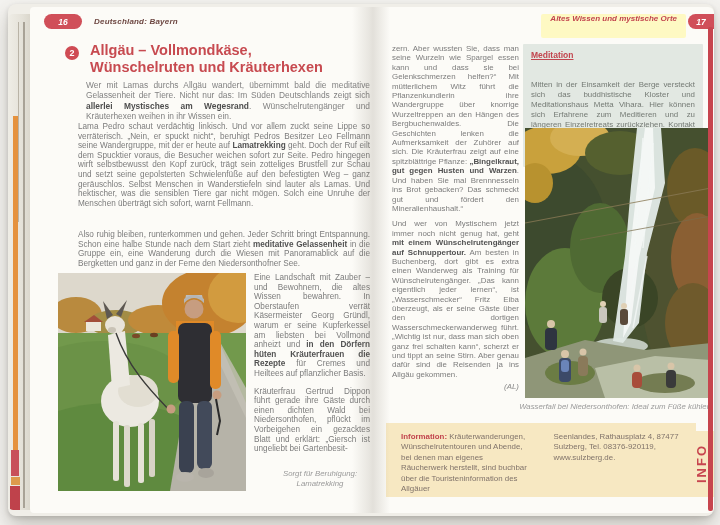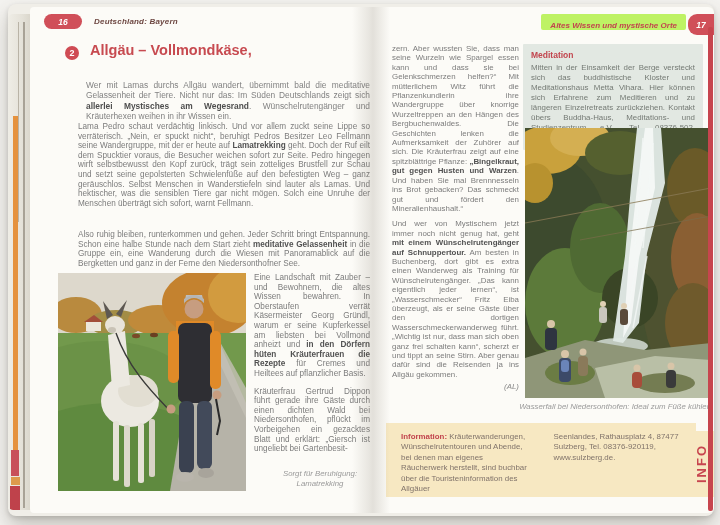--- a/index.html
+++ b/index.html
@@ -53,34 +53,34 @@
            font-size:8.4px; line-height:10.4px; text-align:justify; }
   .intro b { color:#4e4e4e; }
   .para2 { position:absolute; left:48px; top:115px; width:292px; }
   .para3 { position:absolute; left:48px; top:223px; width:292px; }
   .photo1 { position:absolute; left:28px; top:266px; width:188px; height:218px; overflow:hidden; }
   .col-left-page { position:absolute; left:224px; top:266px; width:116px; }
   .col-left-page .cp2 { margin-top:8px; }
   .caption1 { position:absolute; left:244px; top:462px; width:92px;text-align:center; }
 
   
-  .head-strip { position:absolute; right:28px; top:7px; height:16px; background:#bef264;
-                display:flex; align-items:flex-end; padding:0 9px; border-radius:2px; }
+  .head-strip { position:absolute; right:28px; top:7px; height:24px; background:#fef9c3;
+                display:flex; align-items:flex-start; padding:0 9px; border-radius:2px; }
   .head-strip span { color:#c2454e; font-size:8px; font-weight:bold; font-style:italic; }
-  .badge-17 { right:0px; top:7px; width:26px; height:21px; border-radius:9px 0 0 9px; position:absolute;
+  .badge-17 { right:0px; top:7px; width:26px; height:15px; border-radius:9px 0 0 9px; position:absolute;
               background:#d04f59; color:#fff; font-weight:bold; font-style:italic; font-size:8.5px;
               display:flex; align-items:center; justify-content:center; }
   .rcol1 { position:absolute; left:22px; top:37px; width:127px; color:#7c7c7c;
            font-size:7.9px; line-height:9.4px; text-align:justify; }
   .rcol1 b { color:#525252; }
   .rcol1 .rp2 { margin-top:6px; }
   .author { text-align:right; font-style:italic; color:#8a8a8a; margin-top:3px; }
   .med-box { position:absolute; left:153px; top:37px; width:180px; background:#e2e8e2;
              padding:6px 8px 7px 8px; border-radius:1px; }
-  .med-box h4 { color:#c2454e; font-size:8.5px; margin-bottom:3px; }
+  .med-box h4 { color:#c2454e; font-size:8.5px; margin-bottom:20px;text-decoration:underline; }
   .med-box p { color:#747a74; font-size:7.9px; line-height:10px; text-align:justify; }
   .photo2 { position:absolute; left:155px; top:121px; width:186px; height:270px; overflow:hidden; }
   .caption2 { position:absolute; left:141px; top:395px; width:200px; text-align:right; }
   .info-box { position:absolute; left:16px; top:416px; width:310px; height:74px; background:#f7e8c2;
               display:flex; gap:22px; padding:9px 12px 8px 15px; }
   .info-box .ic { width:142px; color:#80736a; font-size:7.9px; line-height:10.4px; }
   .info-box .ic b { color:#c2454e;margin-top:28px; }
   .info-tab { position:absolute; right:0; top:424px; width:26px; height:66px; background:#f7e8c2;
               display:flex; align-items:center; justify-content:center; }
   .info-tab span { writing-mode:vertical-rl; transform:rotate(180deg); color:#c7454e;
@@ -104,20 +104,21 @@
       <div class="edge-red2"></div>
     </div>
 
     <div class="page page-left">
       <div class="badge badge-16">16</div>
       <div class="running-head-left">Deutschland: Bayern</div>
 
       <div class="sec-circle">2</div>
       <div class="title">
         <div>Allgäu – Vollmondkäse,</div>
+        <div>Wünschelruten und Kräuterhexen</div>
       </div>
 
       <p class="intro"><span>Wer mit Lamas durchs Allgäu wandert, übernimmt bald die meditative Gelassenheit der Tiere. Nicht nur das: Im Süden Deutschlands zeigt sich </span><b>allerlei Mystisches am Wegesrand</b><span>. Wünschelrutengänger und Kräuterhexen weihen in ihr Wissen ein.</span></p>
 
       <p class="body-txt para2"><span>Lama Pedro schaut verdächtig linkisch. Und vor allem zuckt seine Lippe so verräterisch. „Nein, er spuckt nicht“, beruhigt Pedros Besitzer Leo Fellmann seine Wandergruppe, mit der er heute auf </span><b>Lamatrekking</b><span> geht. Doch der Ruf eilt dem Spucktier voraus, die Besucher weichen sofort zur Seite. Pedro hingegen wirft selbstbewusst den Kopf zurück, trägt sein zotteliges Brustfell zur Schau und setzt seine gepolsterten Schwielenfüße auf den befestigten Weg – ganz geräuschlos. Selbst Menschen in Wanderstiefeln sind lauter als Lamas. Und hektischer, was die sensiblen Tiere gar nicht mögen. Solch eine Unruhe der Menschen überträgt sich sofort, warnt Fellmann.</span></p>
 
       <p class="body-txt para3"><span>Also ruhig bleiben, runterkommen und gehen. Jeder Schritt bringt Entspannung. Schon eine halbe Stunde nach dem Start zieht </span><b>meditative Gelassenheit</b><span> in die Gruppe ein, eine Wanderung durch die Wiesen mit Panoramablick auf die Bergketten und ganz in der Ferne den Niedersonthofner See.</span></p>
 
       <div class="photo1">
         <svg viewBox="0 0 188 218" width="188" height="218">

